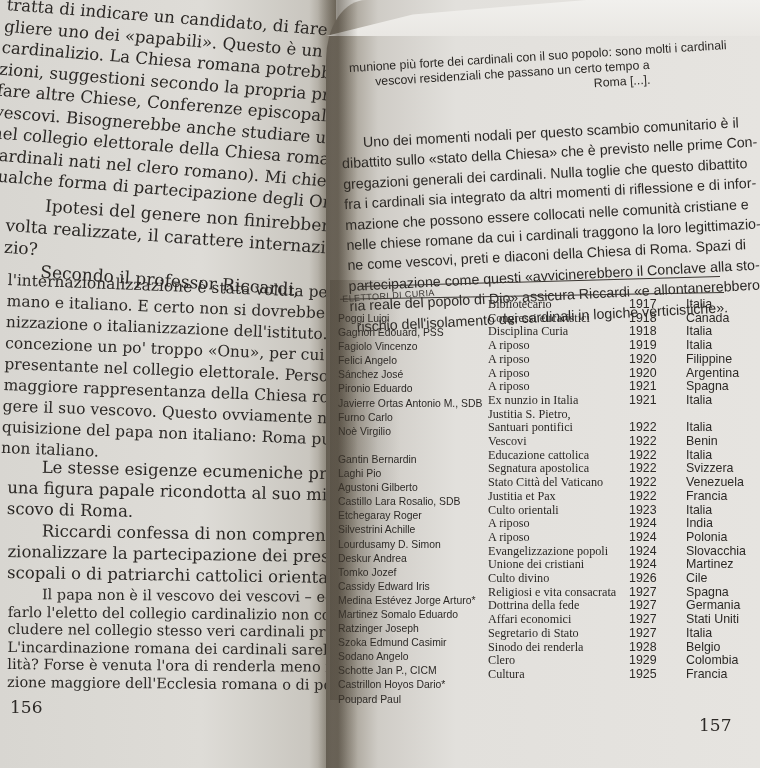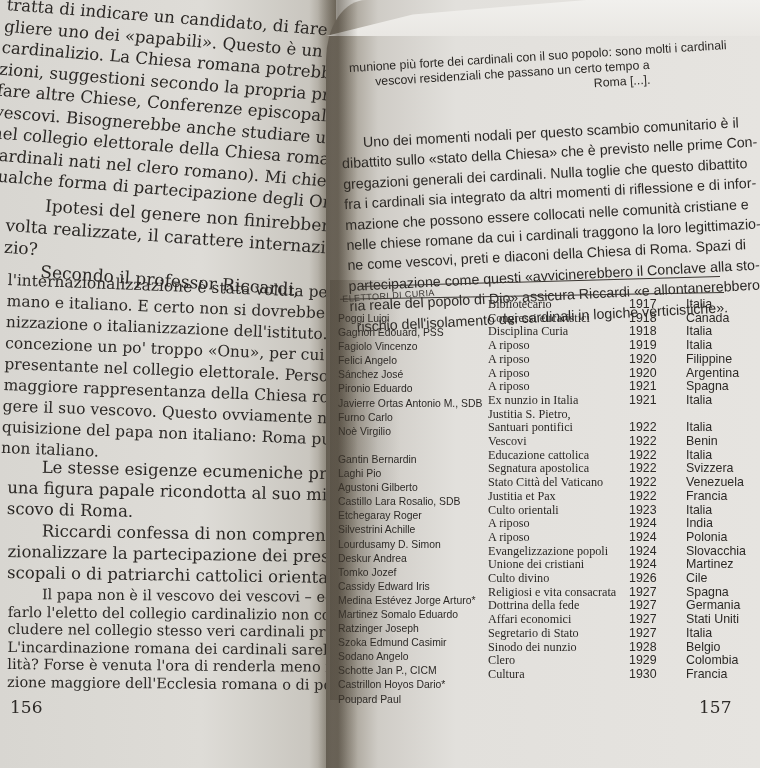--- a/index.html
+++ b/index.html
@@ -32,21 +32,21 @@
   .left-text {
     position:absolute; left:8px; top:0; width:340px;
     color:#2a2724; font-size:16.5px; line-height:21.5px;
     transform-origin:0 0;
   }
   .left-text .line { white-space:nowrap; display:block; }
   .page-num-left {
     position:absolute; left:10px; top:697px; font-size:17px; color:#2c2926;text-align:center;
   }
   .page-num-right {
-    position:absolute; left:699px; top:697px; font-size:17px; color:#2c2926;
+    position:absolute; left:699px; top:715px; font-size:17px; color:#2c2926;
   }
   .right-text {
     position:absolute; left:340px; top:38px; width:420px;
     color:#2b2825; font-family:"Liberation Sans", sans-serif;
   }
   .quote-block { font-size:12.3px; line-height:15px; transform:rotate(-3.5deg); transform-origin:100% 0; position:absolute; left:6px; top:0; width:380px; text-align:right; }
   .body-block { position:absolute; left:0; top:75px; width:387px; font-size:14.2px; line-height:20.4px; }
   .body-block .line { display:block; white-space:nowrap; text-align:justify; }
   .rule {
     position:absolute; height:1px; background:#3a3632;
@@ -232,21 +232,21 @@
     <span class="row">Culto orientali</span>
     <span class="row">A riposo</span>
     <span class="row">A riposo</span>
     <span class="row">Evangelizzazione popoli</span>
     <span class="row">Unione dei cristiani</span>
     <span class="row">Culto divino</span>
     <span class="row">Religiosi e vita consacrata</span>
     <span class="row">Dottrina della fede</span>
     <span class="row">Affari economici</span>
     <span class="row">Segretario di Stato</span>
-    <span class="row">Sinodo dei nunzio</span>
+    <span class="row">Sinodo dei renderla</span>
     <span class="row">Clero</span>
     <span class="row">Cultura</span>
   </div>
 
   <div class="col-year">
     <span class="row">1917</span>
     <span class="row">1918</span>
     <span class="row">1918</span>
     <span class="row">1919</span>
     <span class="row">1920</span>
@@ -265,21 +265,21 @@
     <span class="row">1924</span>
     <span class="row">1924</span>
     <span class="row">1924</span>
     <span class="row">1926</span>
     <span class="row">1927</span>
     <span class="row">1927</span>
     <span class="row">1927</span>
     <span class="row">1927</span>
     <span class="row">1928</span>
     <span class="row">1929</span>
-    <span class="row">1930</span>
+    <span class="row">1925</span>
   </div>
 
   <div class="col-country">
     <span class="row">Italia</span>
     <span class="row">Canada</span>
     <span class="row">Italia</span>
     <span class="row">Italia</span>
     <span class="row">Filippine</span>
     <span class="row">Argentina</span>
     <span class="row">Spagna</span>

